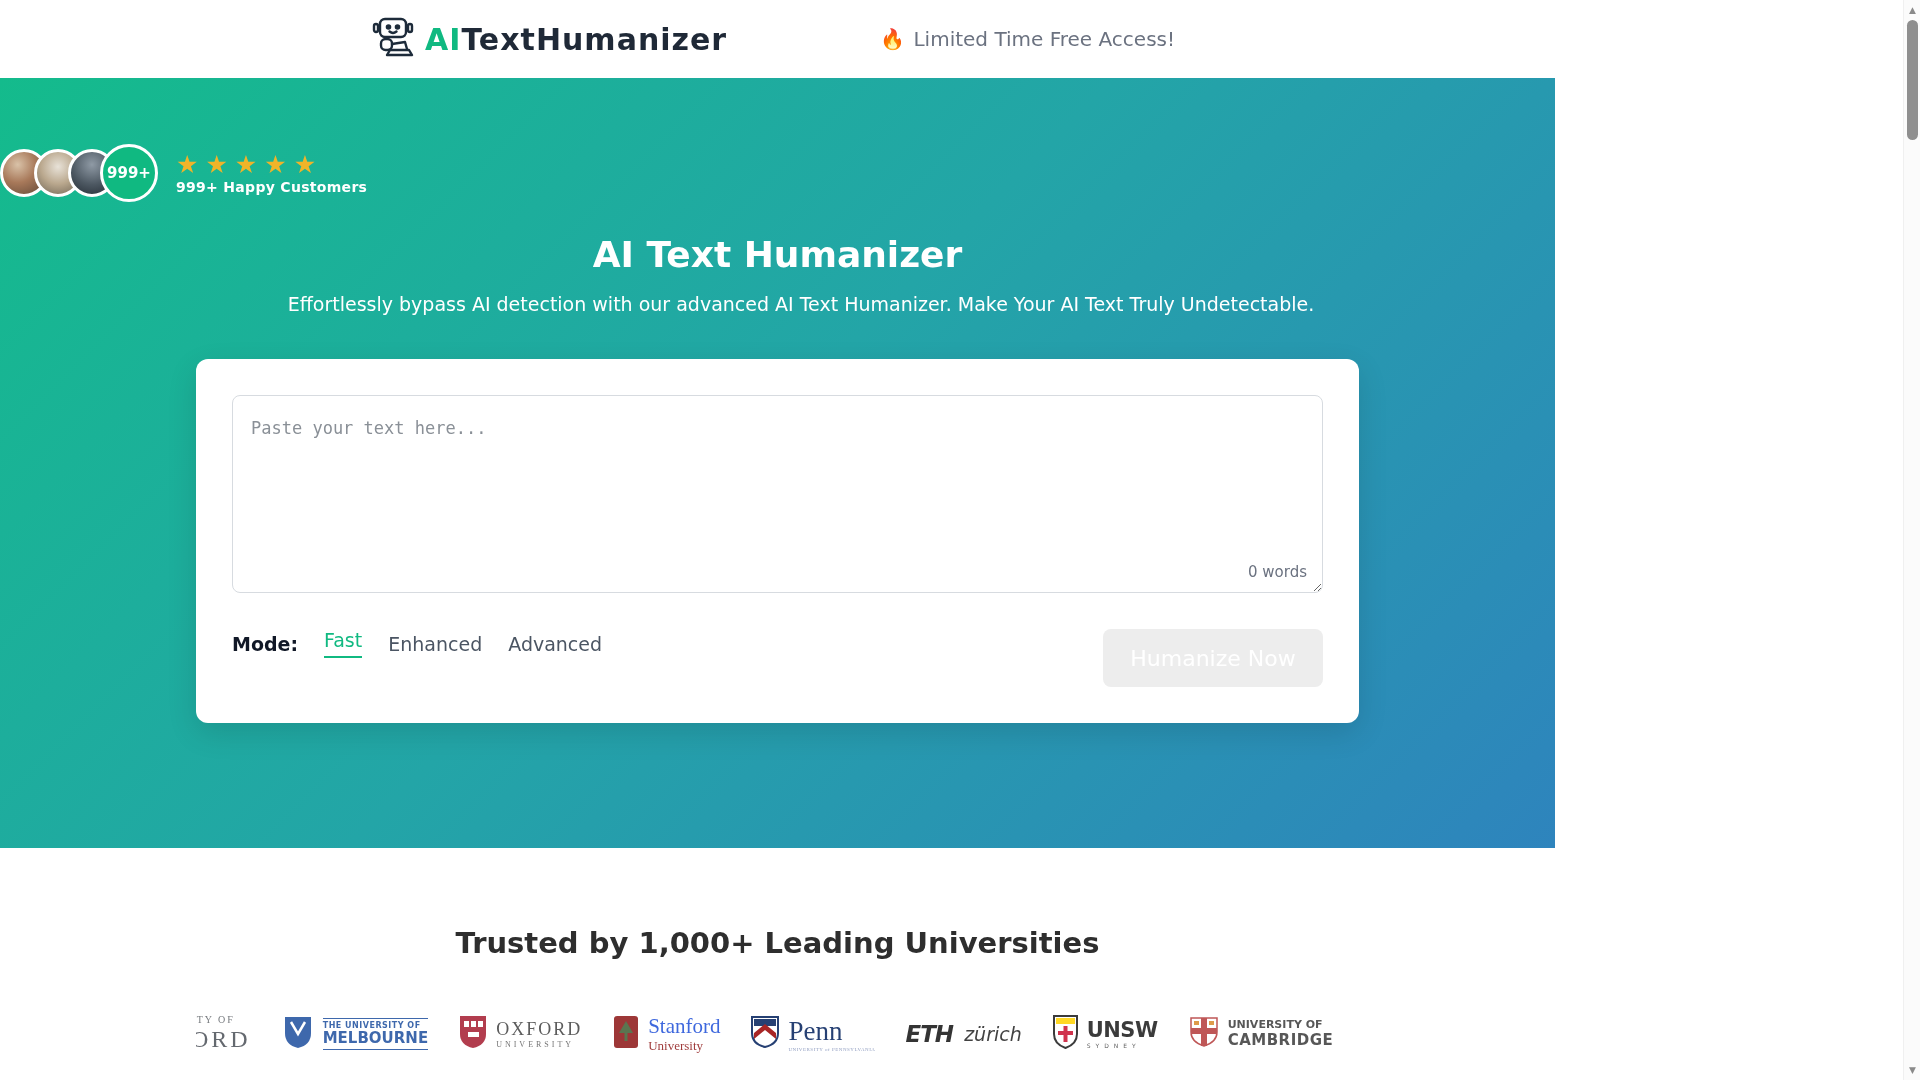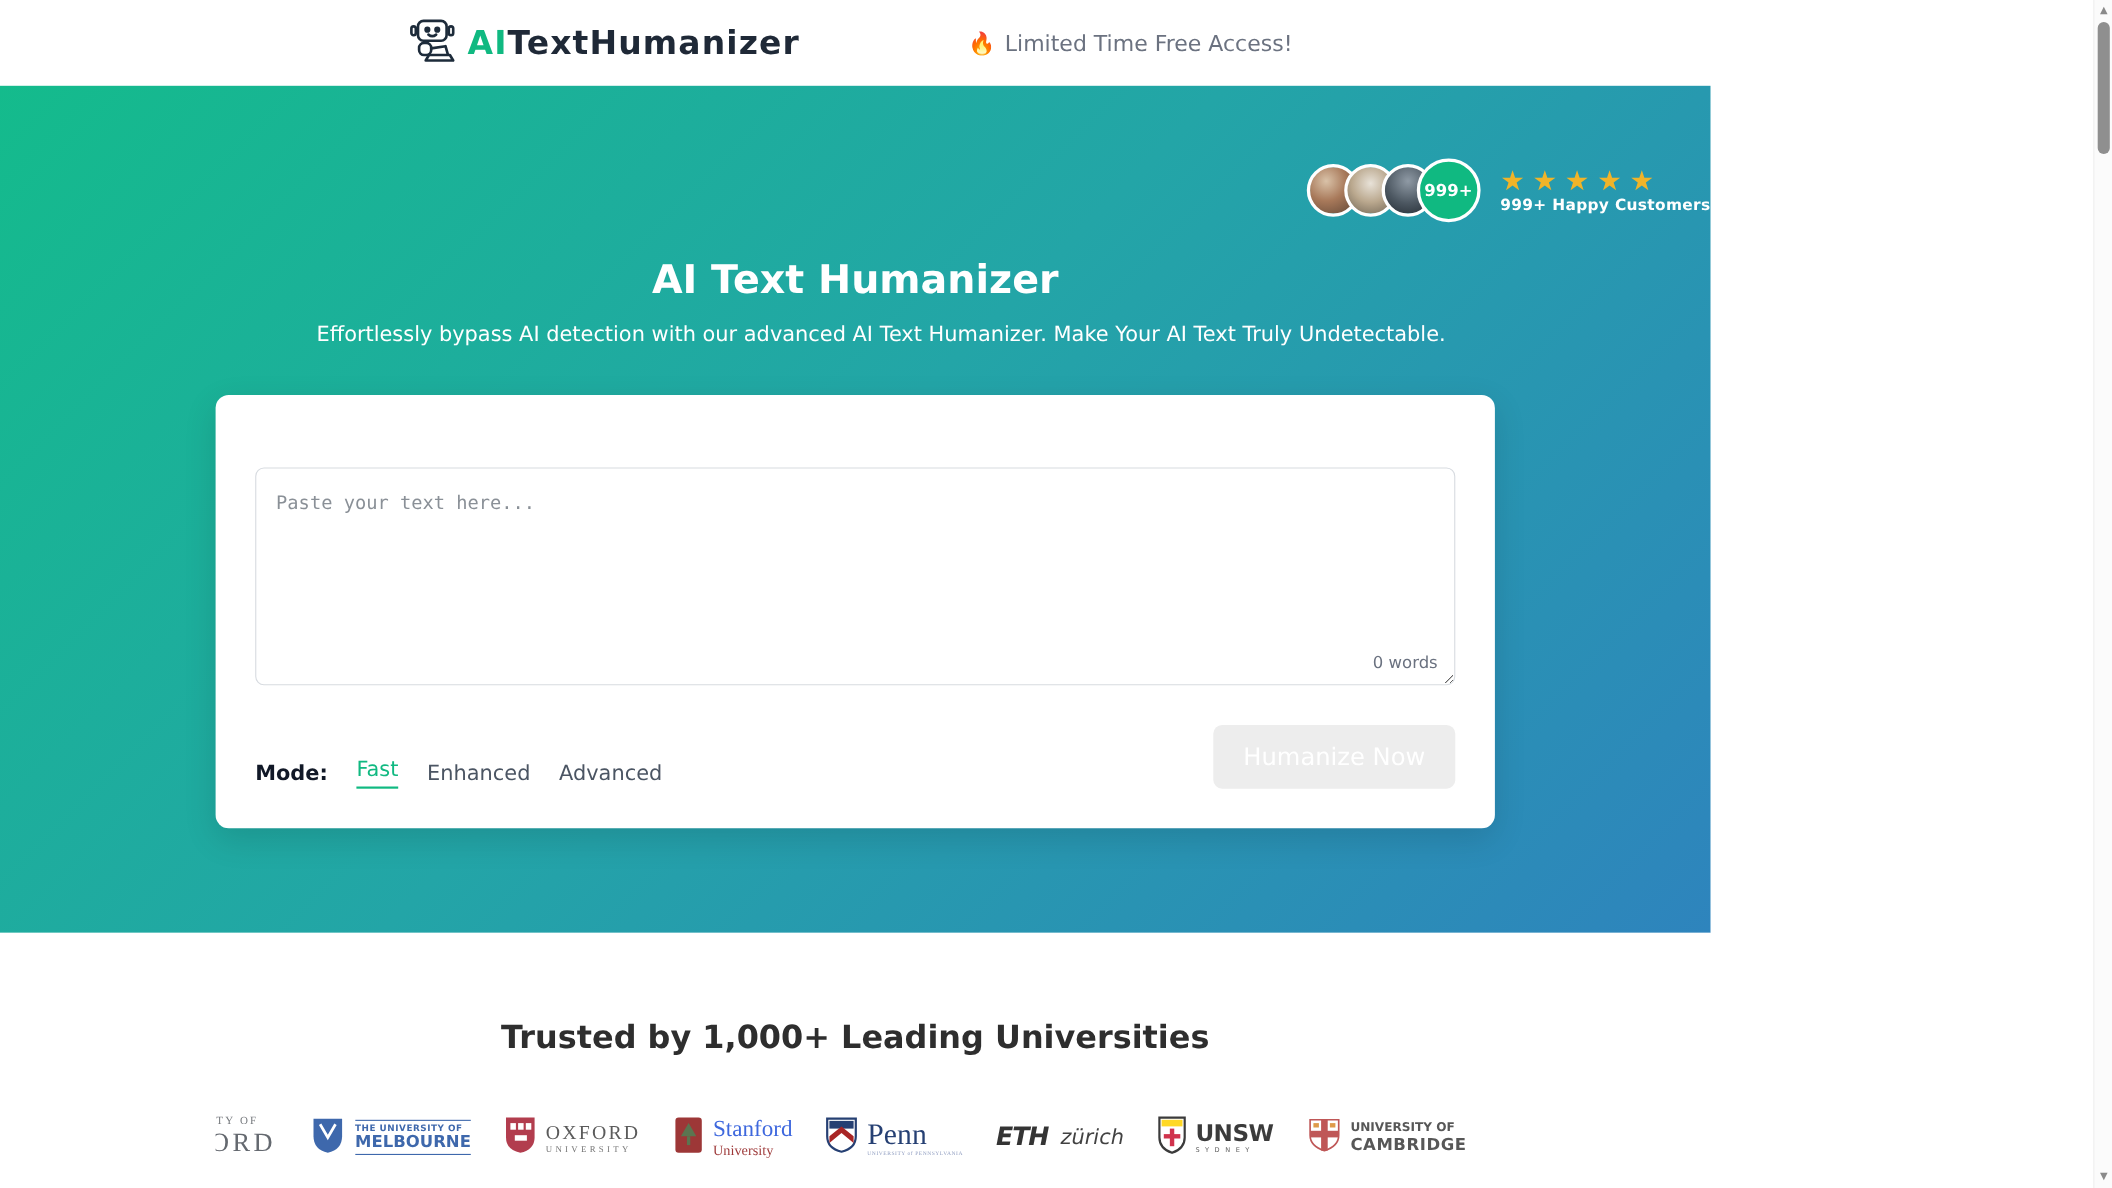--- a/index.html
+++ b/index.html
@@ -14,47 +14,47 @@
   .logo-text { font-size:30px; font-weight:700; letter-spacing:1px;
                font-family:cursive, "DejaVu Sans", sans-serif; }
   .logo-ai { color:#10b981; }
   .logo-rest { color:#1f2937; }
   .promo { font-size:20px; color:#6b7280; display:flex; align-items:center; gap:8px; }
 
   
   .hero { height:770px; text-align:center;
           background:linear-gradient(135deg,#14bb8c 0%,#23a5a7 48%,#2e84bd 100%);
           padding-top:64px; }
-  .social { display:flex; justify-content:flex-end; align-items:center; gap:18px; height:62px; }
+  .social { display:flex; justify-content:flex-start; align-items:center; gap:18px; height:62px; }
   .avatars { display:flex; align-items:center; }
   .avatar { width:48px; height:48px; border-radius:50%; border:3px solid #fff; margin-left:-14px; }
   .avatar:first-child { margin-left:0; }
   .av1 { background:radial-gradient(circle at 35% 30%, #d9c2a8 0%, #a8795a 45%, #5d4434 100%); }
   .av2 { background:radial-gradient(circle at 50% 35%, #e8e2d8 0%, #baa88e 50%, #6e6353 100%); }
   .av3 { background:radial-gradient(circle at 50% 30%, #8f9aa5 0%, #4d5862 55%, #242c34 100%); }
   .badge999 { width:58px; height:58px; border-radius:50%; border:3px solid #fff;
               background:#10b981; color:#fff; font-weight:700; font-size:15px;
               display:flex; align-items:center; justify-content:center; margin-left:-16px; }
   .rating { display:flex; flex-direction:column; align-items:flex-start; gap:2px; }
   .stars { color:#f0b429; font-size:25px; letter-spacing:7px; line-height:1; }
   .rating-caption { color:#fff; font-size:14px; font-weight:700; letter-spacing:.3px; }
 
   .hero h1 { margin-top:30px; color:#fff; font-size:36px; font-weight:700; }
   .subtitle { margin-top:18px; color:#fff; font-size:19px;padding-left:47px; }
 
   .card { width:1163px; margin:44px auto 0; background:#fff; border-radius:12px;
           padding:36px; box-shadow:0 10px 30px rgba(0,0,0,.12); text-align:left; }
-  .ta-wrap { position:relative;margin-top:30px; }
+  .ta-wrap { position:relative; }
   textarea { width:100%; height:198px; border:1px solid #d7dbe0; border-radius:8px;
              padding:22px 18px; font-family:"DejaVu Sans Mono","Liberation Mono",monospace;
              font-size:17px; color:#374151; resize:vertical; outline:none; }
   textarea::placeholder { color:#8a9097; }
   .words { position:absolute; right:16px; bottom:16px; color:#6b7280; font-size:15px; }
 
-  .controls { margin-top:32px; display:flex; justify-content:space-between; align-items:flex-end; }
+  .controls { margin-top:32px; display:flex; justify-content:space-between; align-items:flex-start; }
   .modes { display:flex; align-items:center; gap:26px; font-size:19px; }
   .mode-label { font-weight:700; color:#111827; }
   .mode { color:#4b5563; cursor:pointer; text-decoration:none; }
   .mode.active { color:#10b981; border-bottom:2px solid #10b981; padding-bottom:5px; }
   .humanize-btn { width:220px; height:58px; background:#ededed; color:#fff; border:none;
                   border-radius:8px; font-size:22px; font-weight:500; cursor:pointer;
                   font-family:"DejaVu Sans","Liberation Sans",sans-serif; }
 
   
   .trusted { padding-top:78px; background:#fff; }

